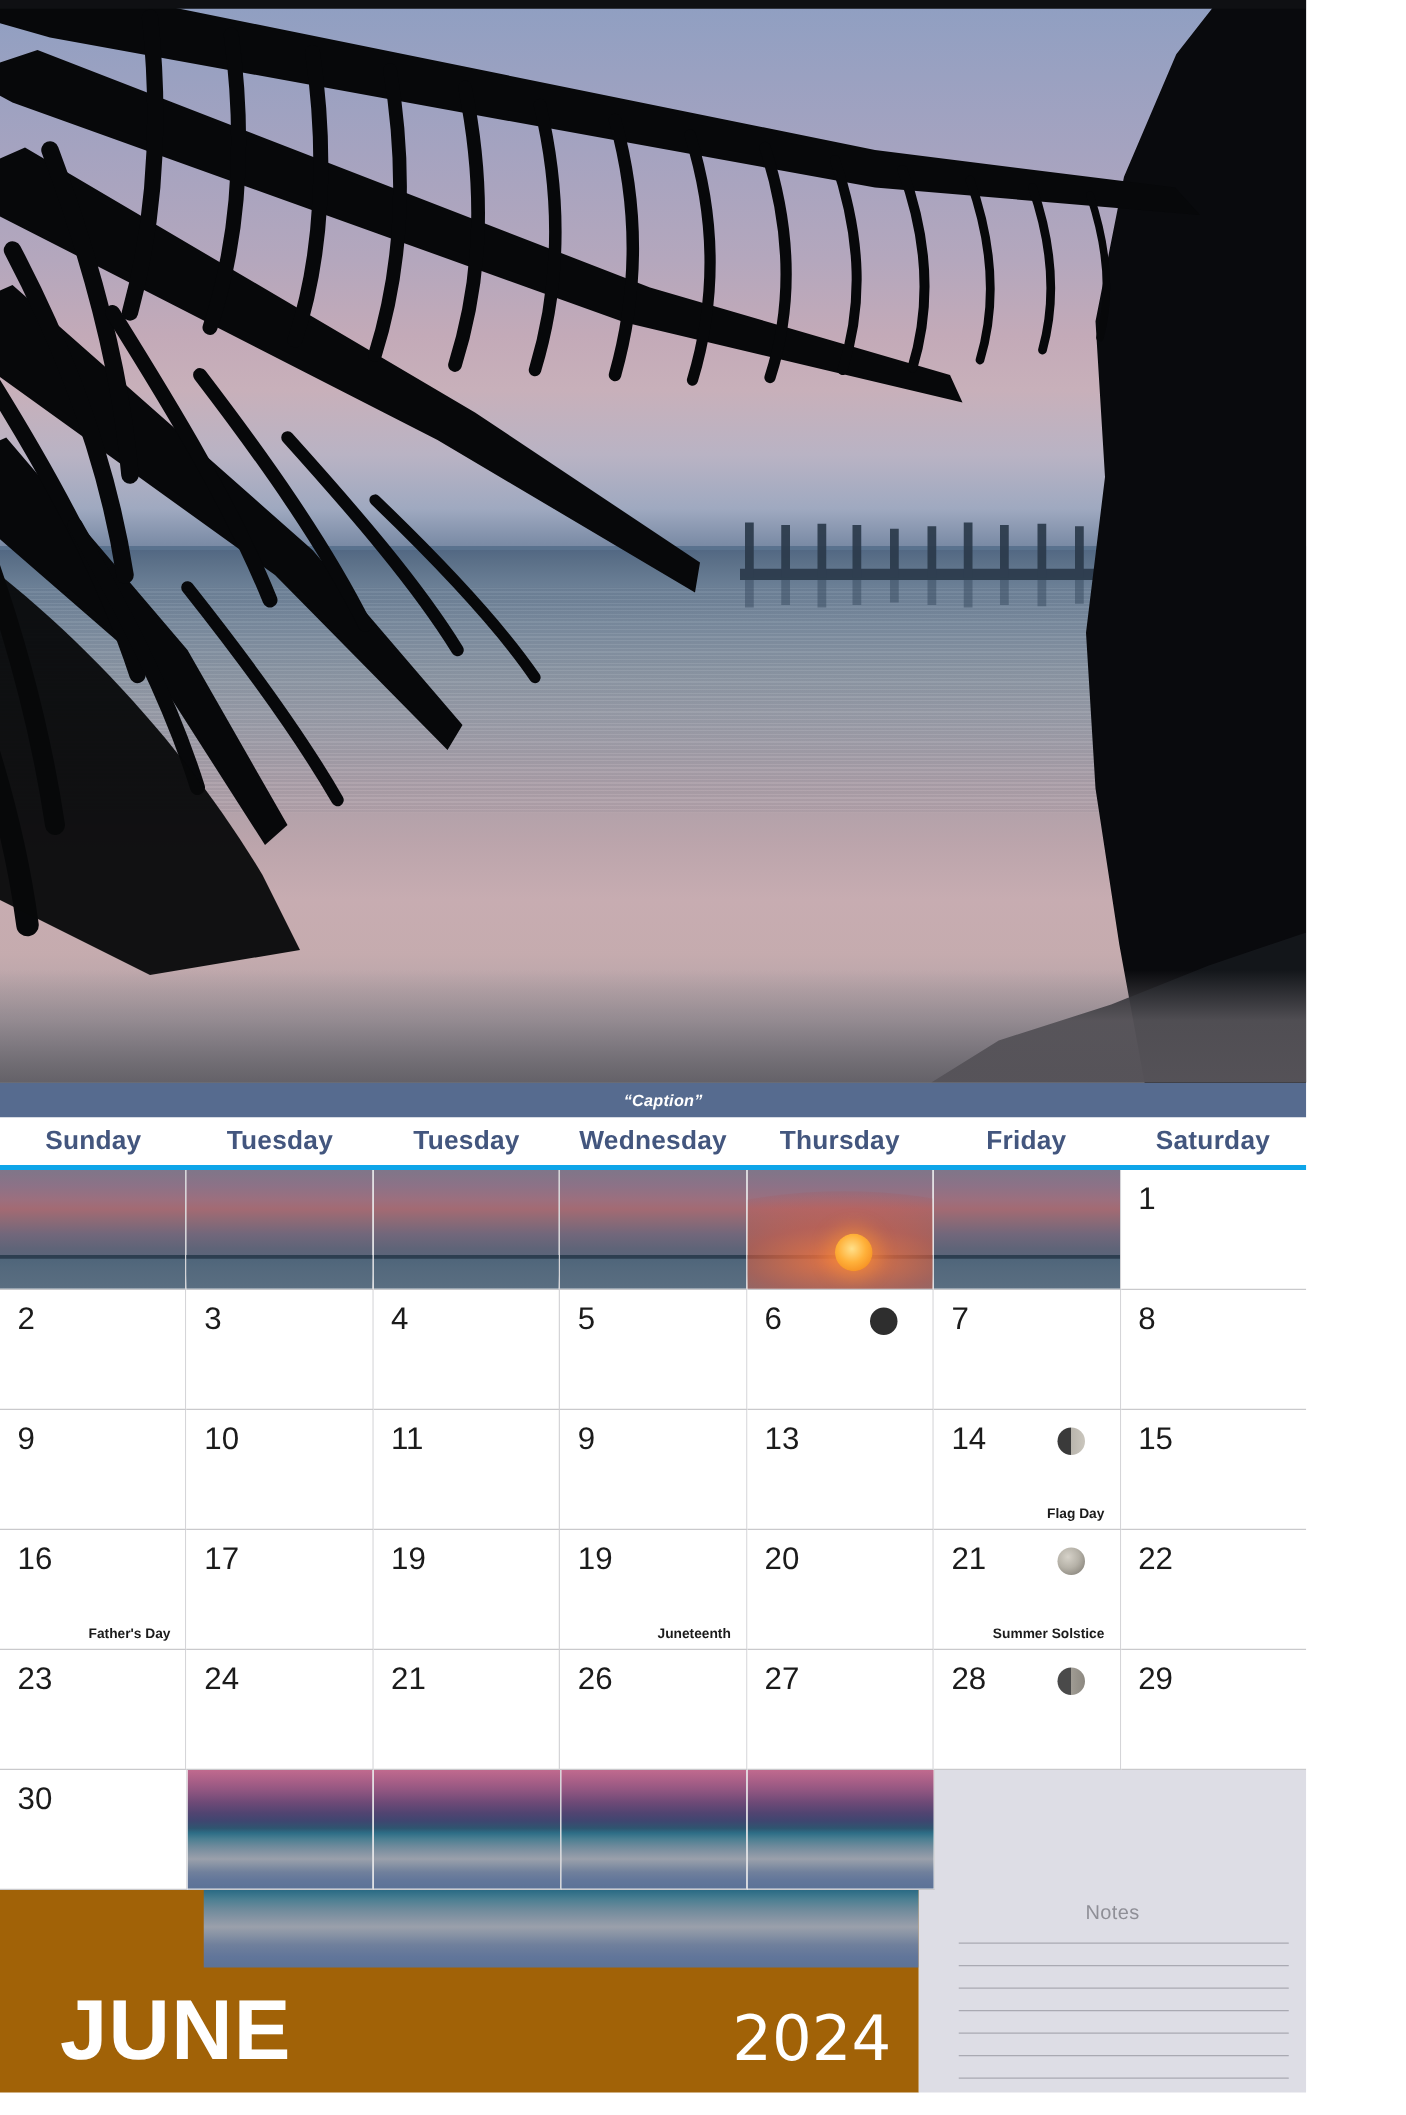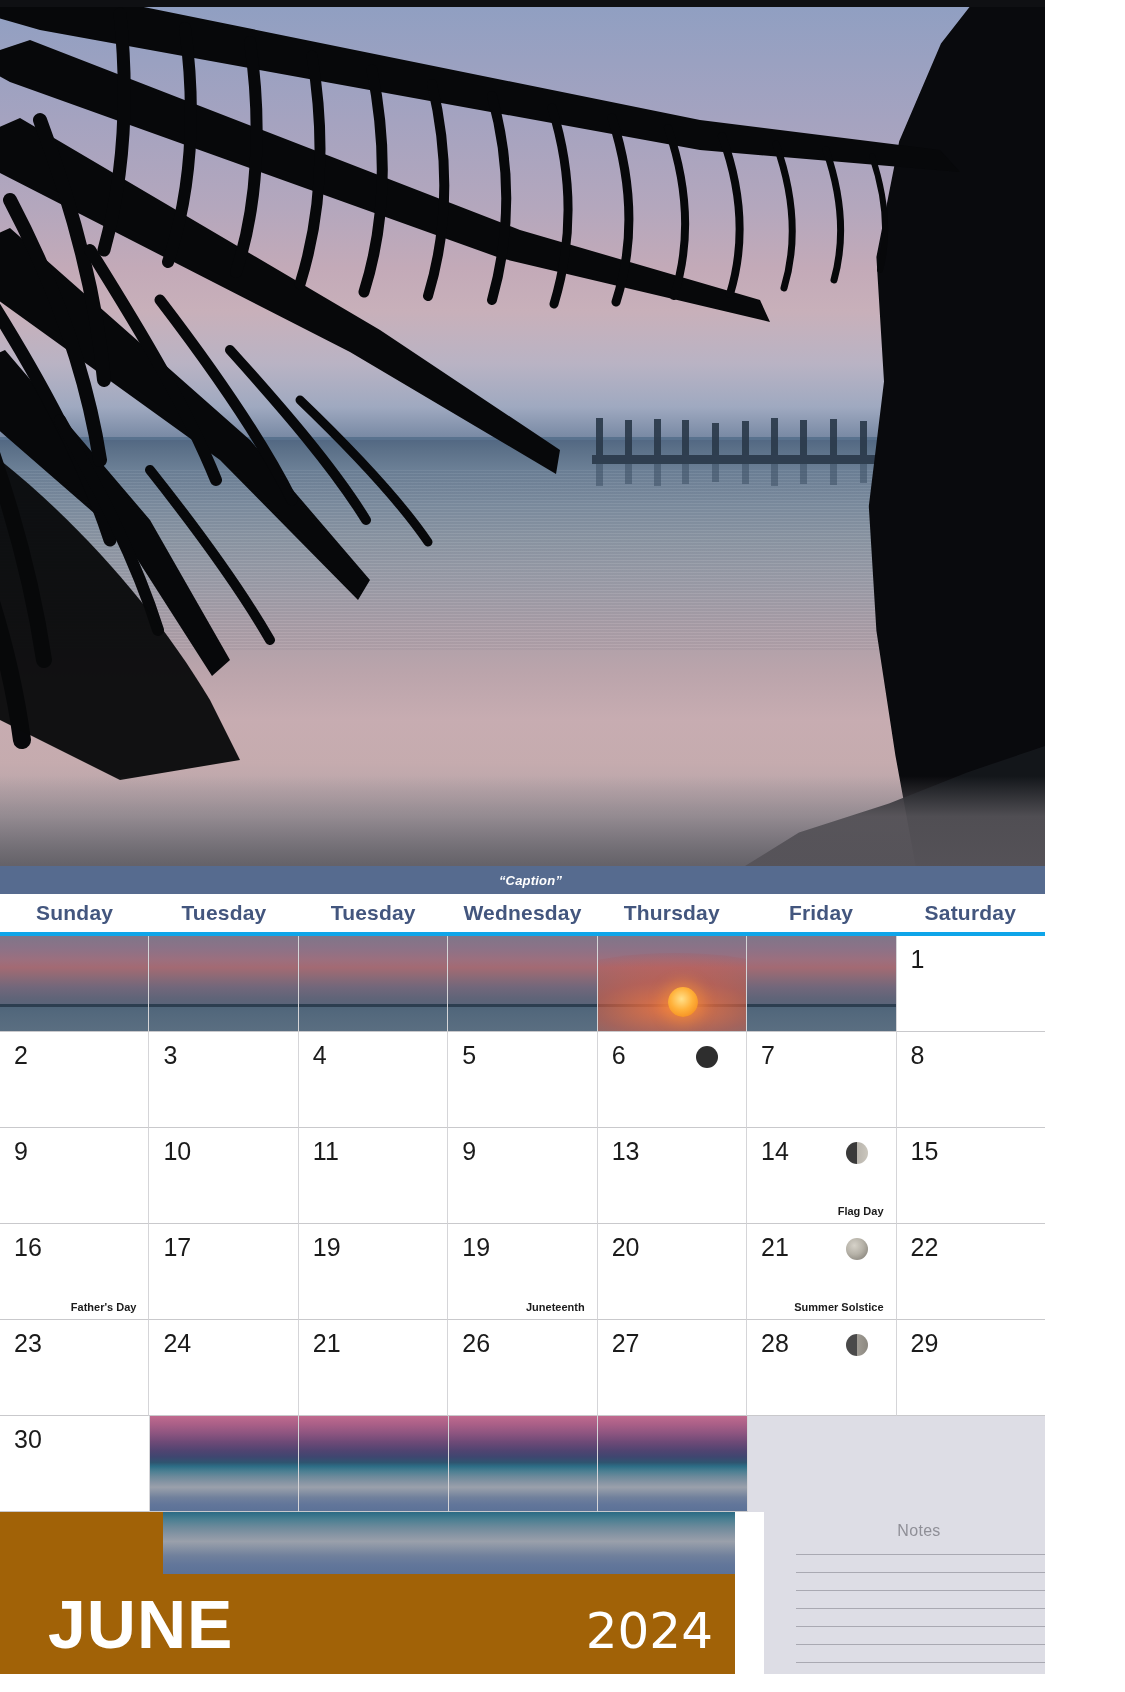--- a/index.html
+++ b/index.html
@@ -328,21 +328,21 @@
     position: absolute;
     right: 22px; bottom: 18px;
     color: #ffffff;
     font-size: 50px;
     font-weight: 400;
     line-height: 1;
     font-family: "DejaVu Sans", sans-serif;
   }
   .notes {
     position: absolute;
-    left: 764px; top: 0;
+    left: 735px; top: 0;
     width: 310px; height: 162px;
     background: #dddde5;
     box-sizing: border-box;
   }
   .notes-title {
     text-align: center;
     color: #8f8f97;
     font-size: 16px;
     padding-top: 10px;
     letter-spacing: .3px;

